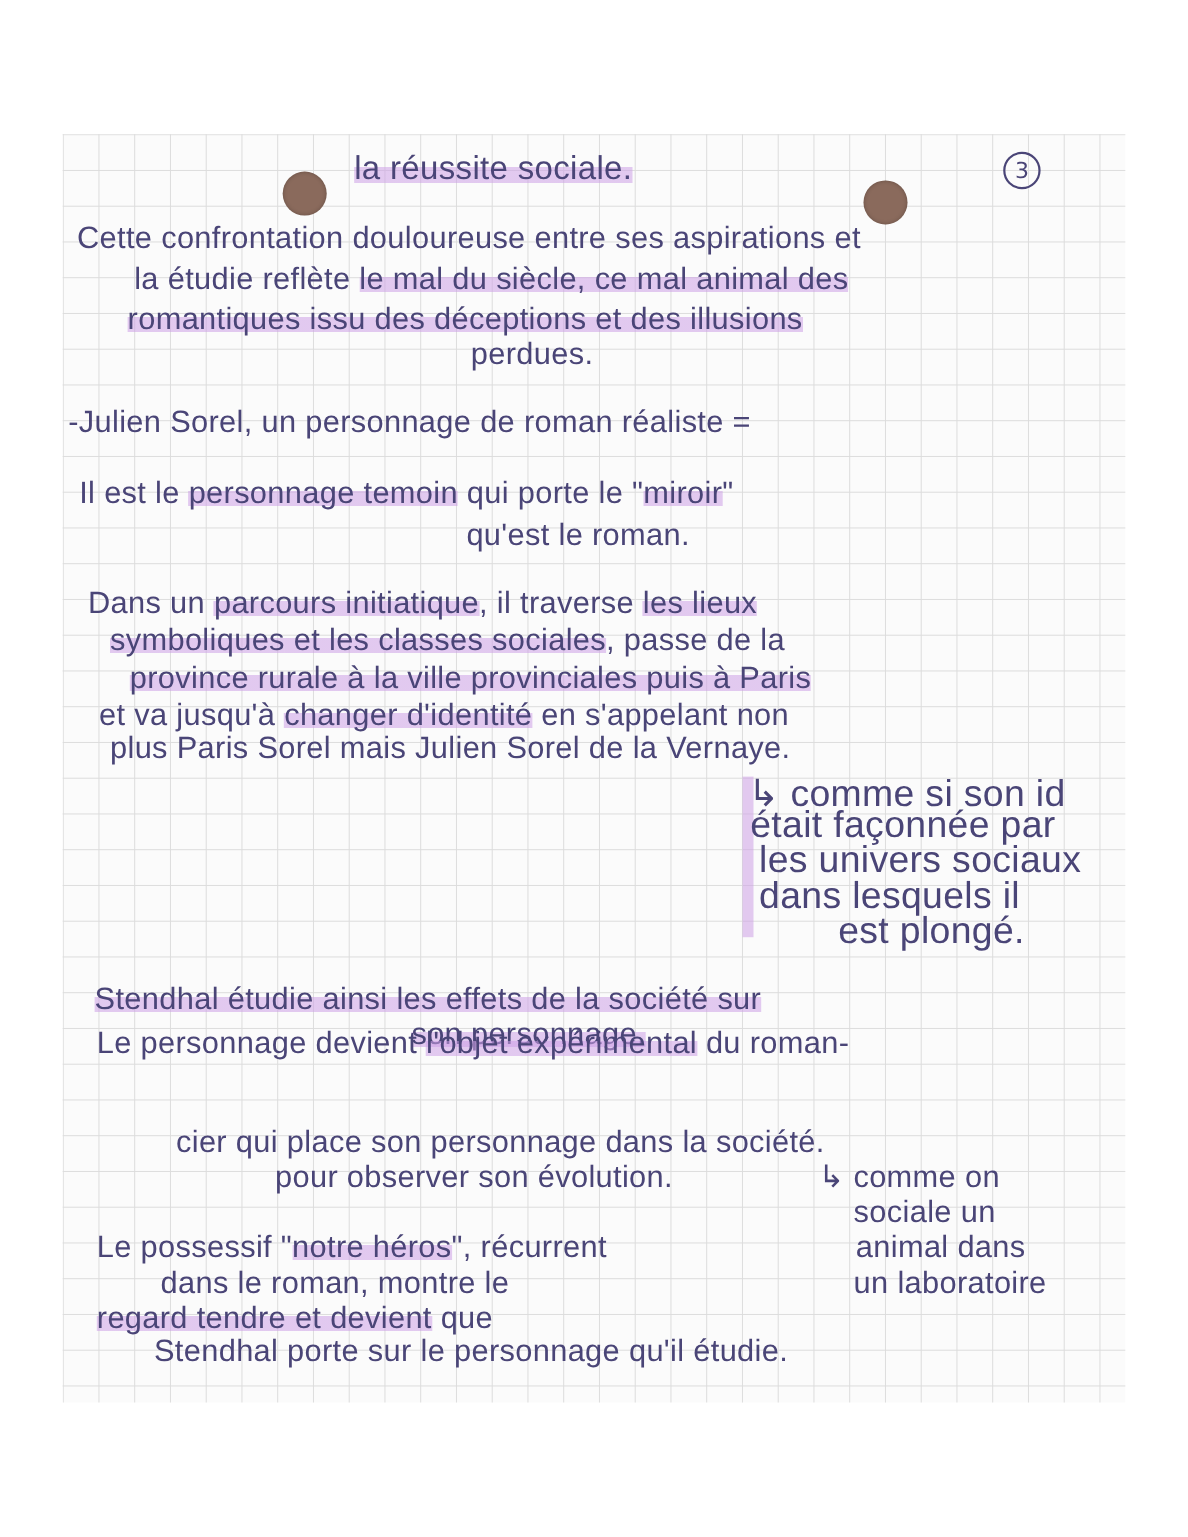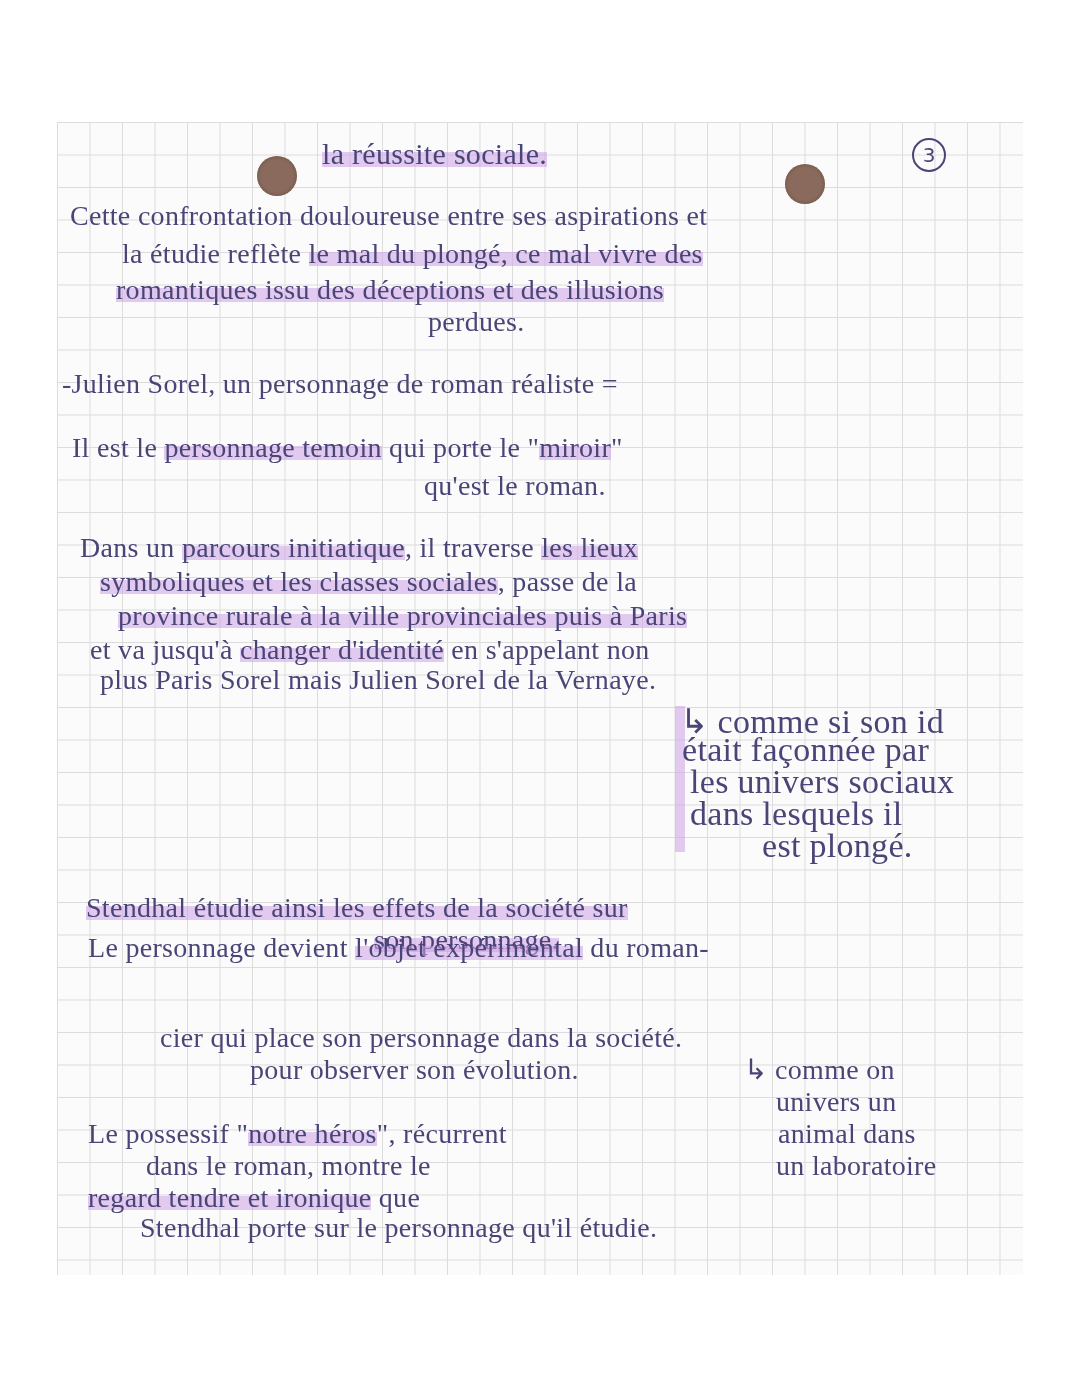--- a/index.html
+++ b/index.html
@@ -13,21 +13,21 @@
     background-image:
       linear-gradient(to right, #dcdcdc 1px, transparent 1px),
       linear-gradient(to bottom, #dcdcdc 1px, transparent 1px);
     background-size: 32.5px 32.5px;
   }
   .hole {
     position: absolute; width: 40px; height: 40px; border-radius: 50%;
     background: #8a6a5c; box-shadow: inset 0 0 4px rgba(0,0,0,0.25);
   }
   .ink {
-    position: absolute; color: #4a4577; font-family: Liberation Serif, serif;
+    position: absolute; color: #4a4577; font-family: Liberation Sans, sans-serif;
     font-size: 28px; line-height: 32px; white-space: nowrap; letter-spacing: 0.3px;
     font-weight: 300;
   }
   .hl { background: linear-gradient(to bottom, transparent 45%, rgba(205,160,230,0.55) 45%, rgba(205,160,230,0.55) 90%, transparent 90%); }
   .page-num {
     position: absolute; left: 912px; top: 138px; width: 30px; height: 30px; border: 2px solid #4a4577;
     border-radius: 50%; color: #4a4577; font-size: 20px; line-height: 30px; text-align: center;
   }
   .side-bar {
     position: absolute; left: 675px; top: 706px; width: 10px; height: 146px;
@@ -43,21 +43,21 @@
 <div class="hole" style="left:257px; top:156px;"></div>
 <div class="hole" style="left:785px; top:164px;"></div>
 
 <div class="ink" style="left:322px; top:138px; font-size:30px;">
   <span class="hl">la réussite sociale.</span>
 </div>
 <div class="page-num">3</div>
 
 <div class="ink" style="left:70px; top:200px;">Cette confrontation douloureuse entre ses aspirations et</div>
 <div class="ink" style="left:122px; top:238px;">
-  <span>la étudie reflète </span><span class="hl">le mal du plongé, ce mal vivre des</span>
+  <span>la étudie reflète </span><span class="hl">le mal du siècle, ce mal animal des</span>
 </div>
 <div class="ink" style="left:116px; top:274px;">
   <span class="hl">romantiques issu des déceptions et des illusions</span>
 </div>
 <div class="ink" style="left:428px; top:306px;">perdues.</div>
 
 <div class="ink" style="left:62px; top:368px;">-Julien Sorel, un personnage de roman réaliste =</div>
 
 <div class="ink" style="left:72px; top:432px;">
   <span>Il est le </span><span class="hl">personnage temoin</span><span> qui porte le "</span><span class="hl">miroir</span><span>"</span>
@@ -92,24 +92,24 @@
   <span class="hl">son personnage.</span>
 </div>
 
 <div class="ink" style="left:88px; top:932px;">
   <span>Le personnage devient </span><span class="hl">l'objet expérimental</span><span> du roman-</span>
 </div>
 <div class="ink" style="left:160px; top:1022px;">cier qui place son personnage dans la société.</div>
 <div class="ink" style="left:206px; top:1054px;margin-left:44px;">pour observer son évolution.</div>
 
 <div class="ink" style="left:744px; top:1054px;">↳ comme on</div>
-<div class="ink" style="left:776px; top:1086px;">univers un</div>
+<div class="ink" style="left:776px; top:1086px;">sociale un</div>
 <div class="ink" style="left:778px; top:1118px;">animal dans</div>
 <div class="ink" style="left:776px; top:1150px;">un laboratoire</div>
 
 <div class="ink" style="left:88px; top:1118px;">
   <span>Le possessif "</span><span class="hl">notre héros</span><span>", récurrent</span>
 </div>
 <div class="ink" style="left:146px; top:1150px;">dans le roman, montre le</div>
 <div class="ink" style="left:88px; top:1182px;">
-  <span class="hl">regard tendre et ironique</span><span> que</span>
+  <span class="hl">regard tendre et devient</span><span> que</span>
 </div>
 <div class="ink" style="left:96px; top:1212px;margin-left:44px;">Stendhal porte sur le personnage qu'il étudie.</div>
 
 </body></html>

